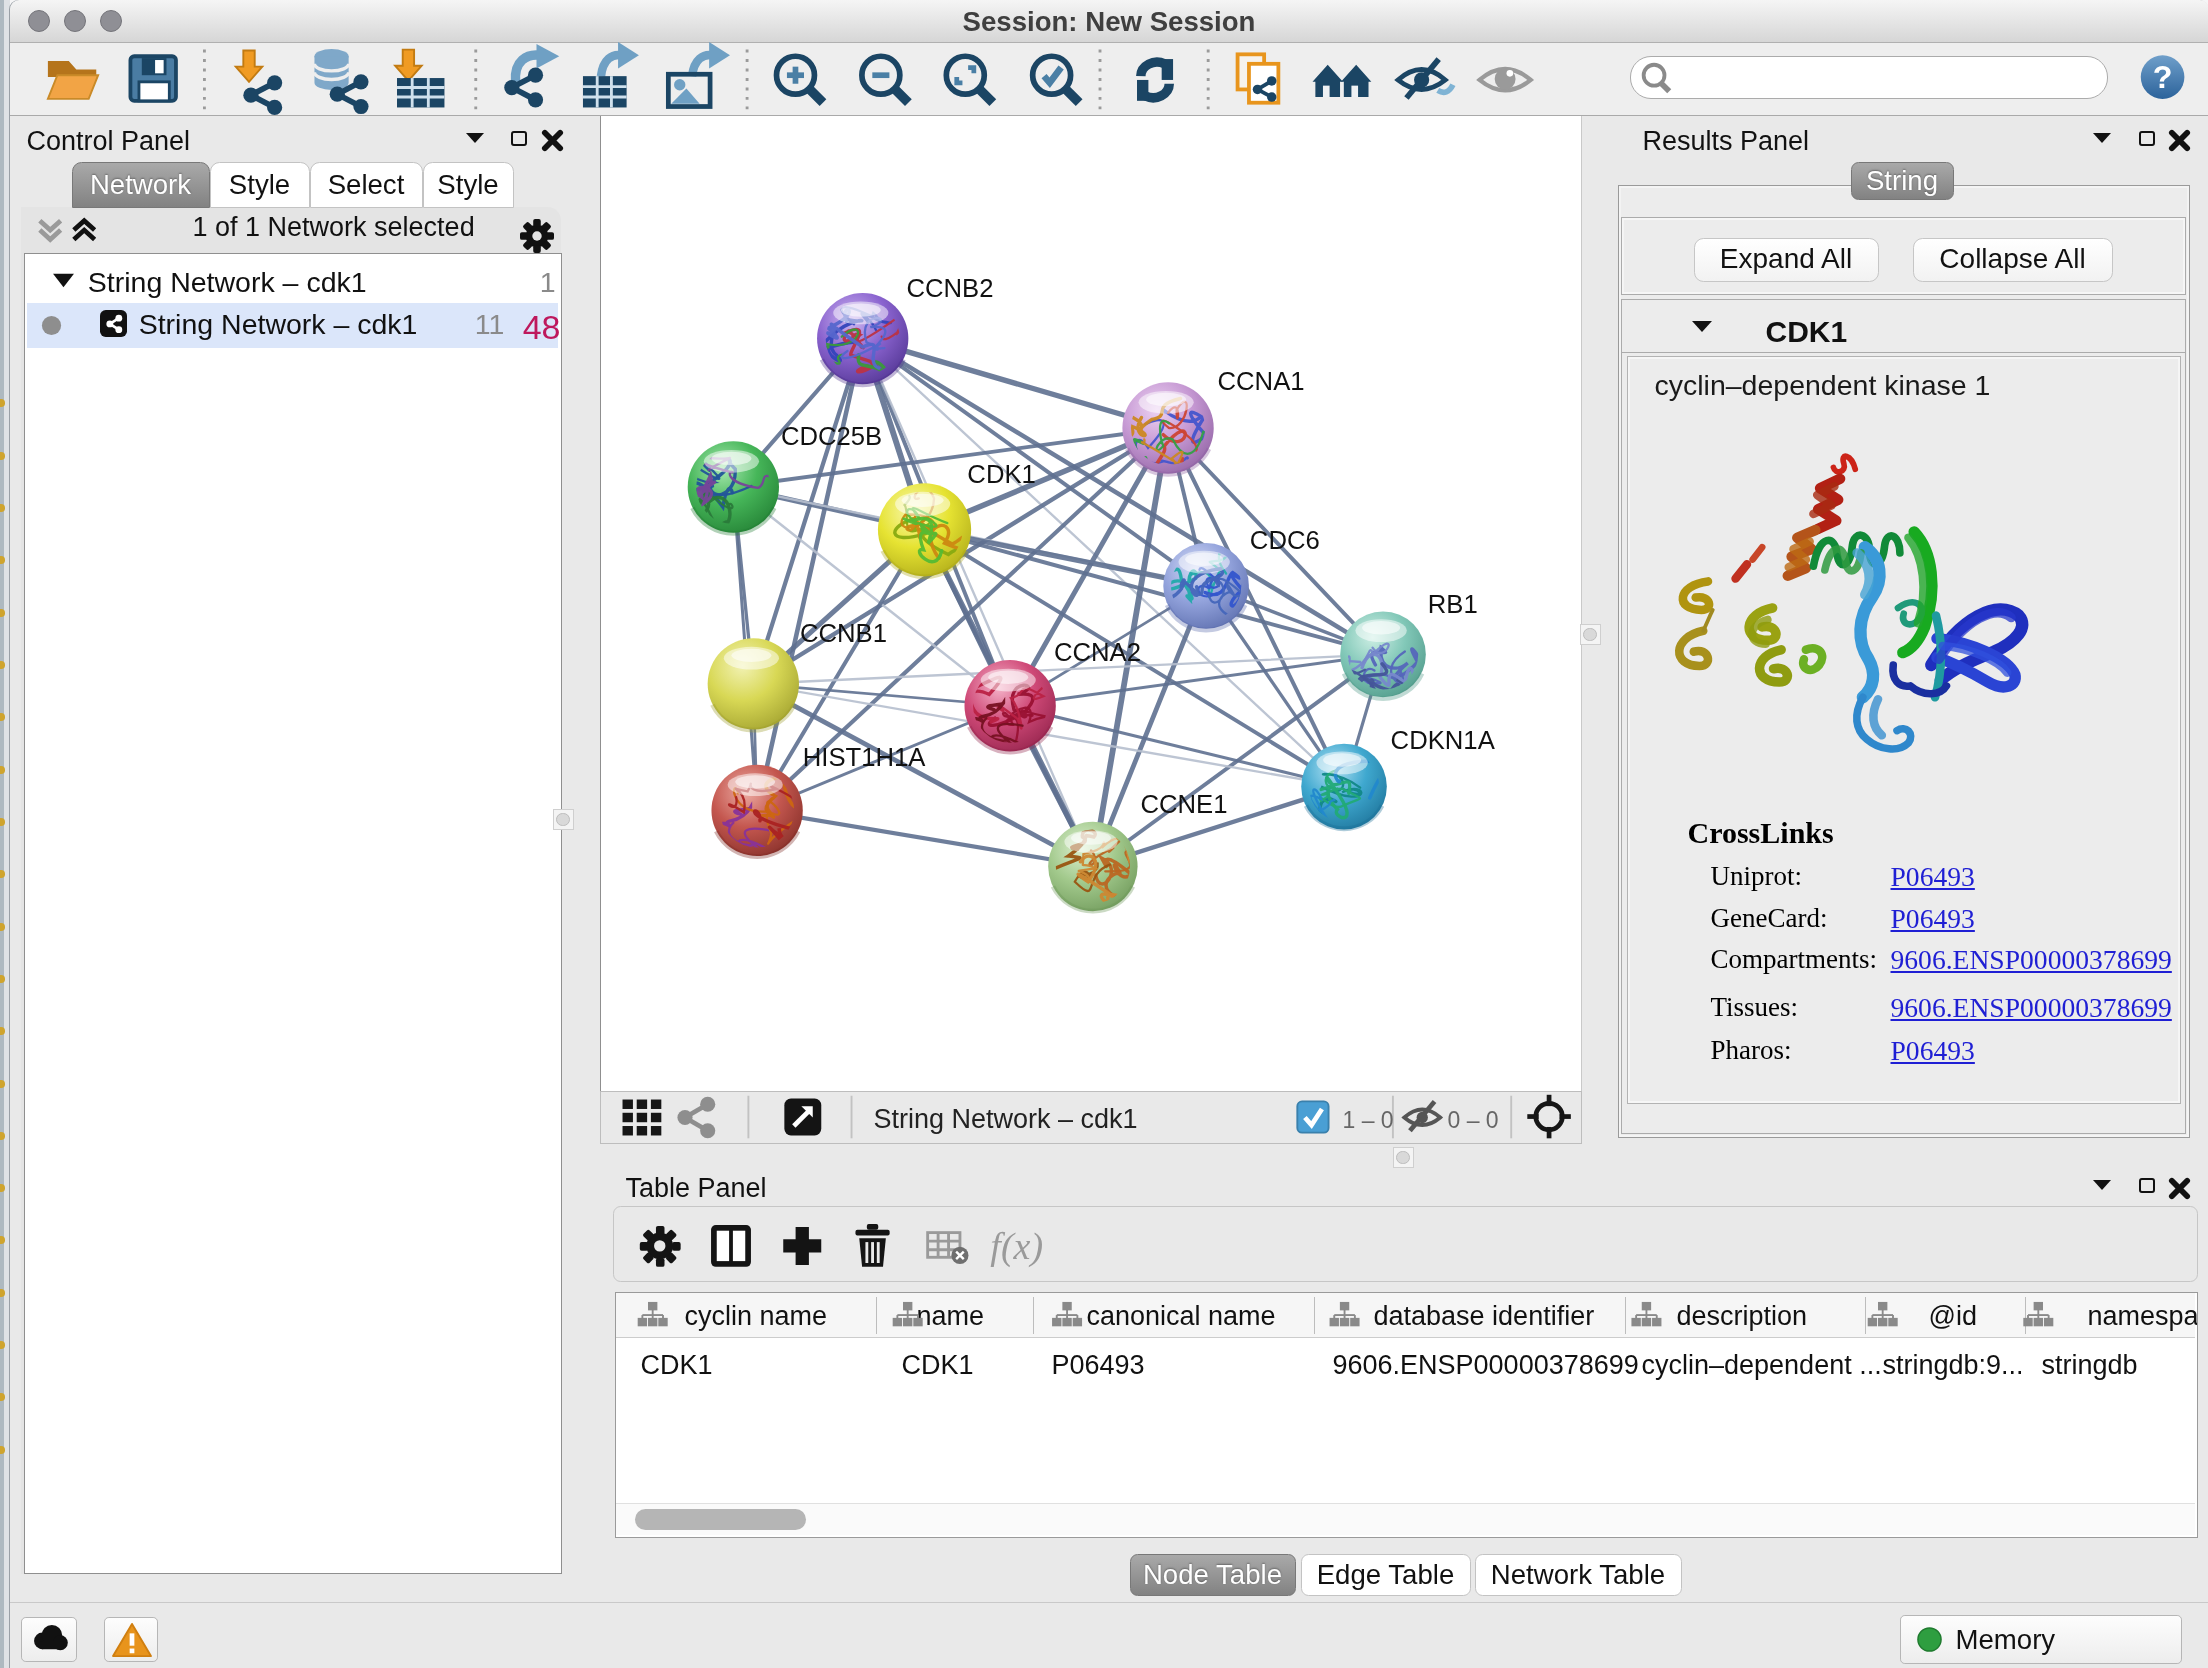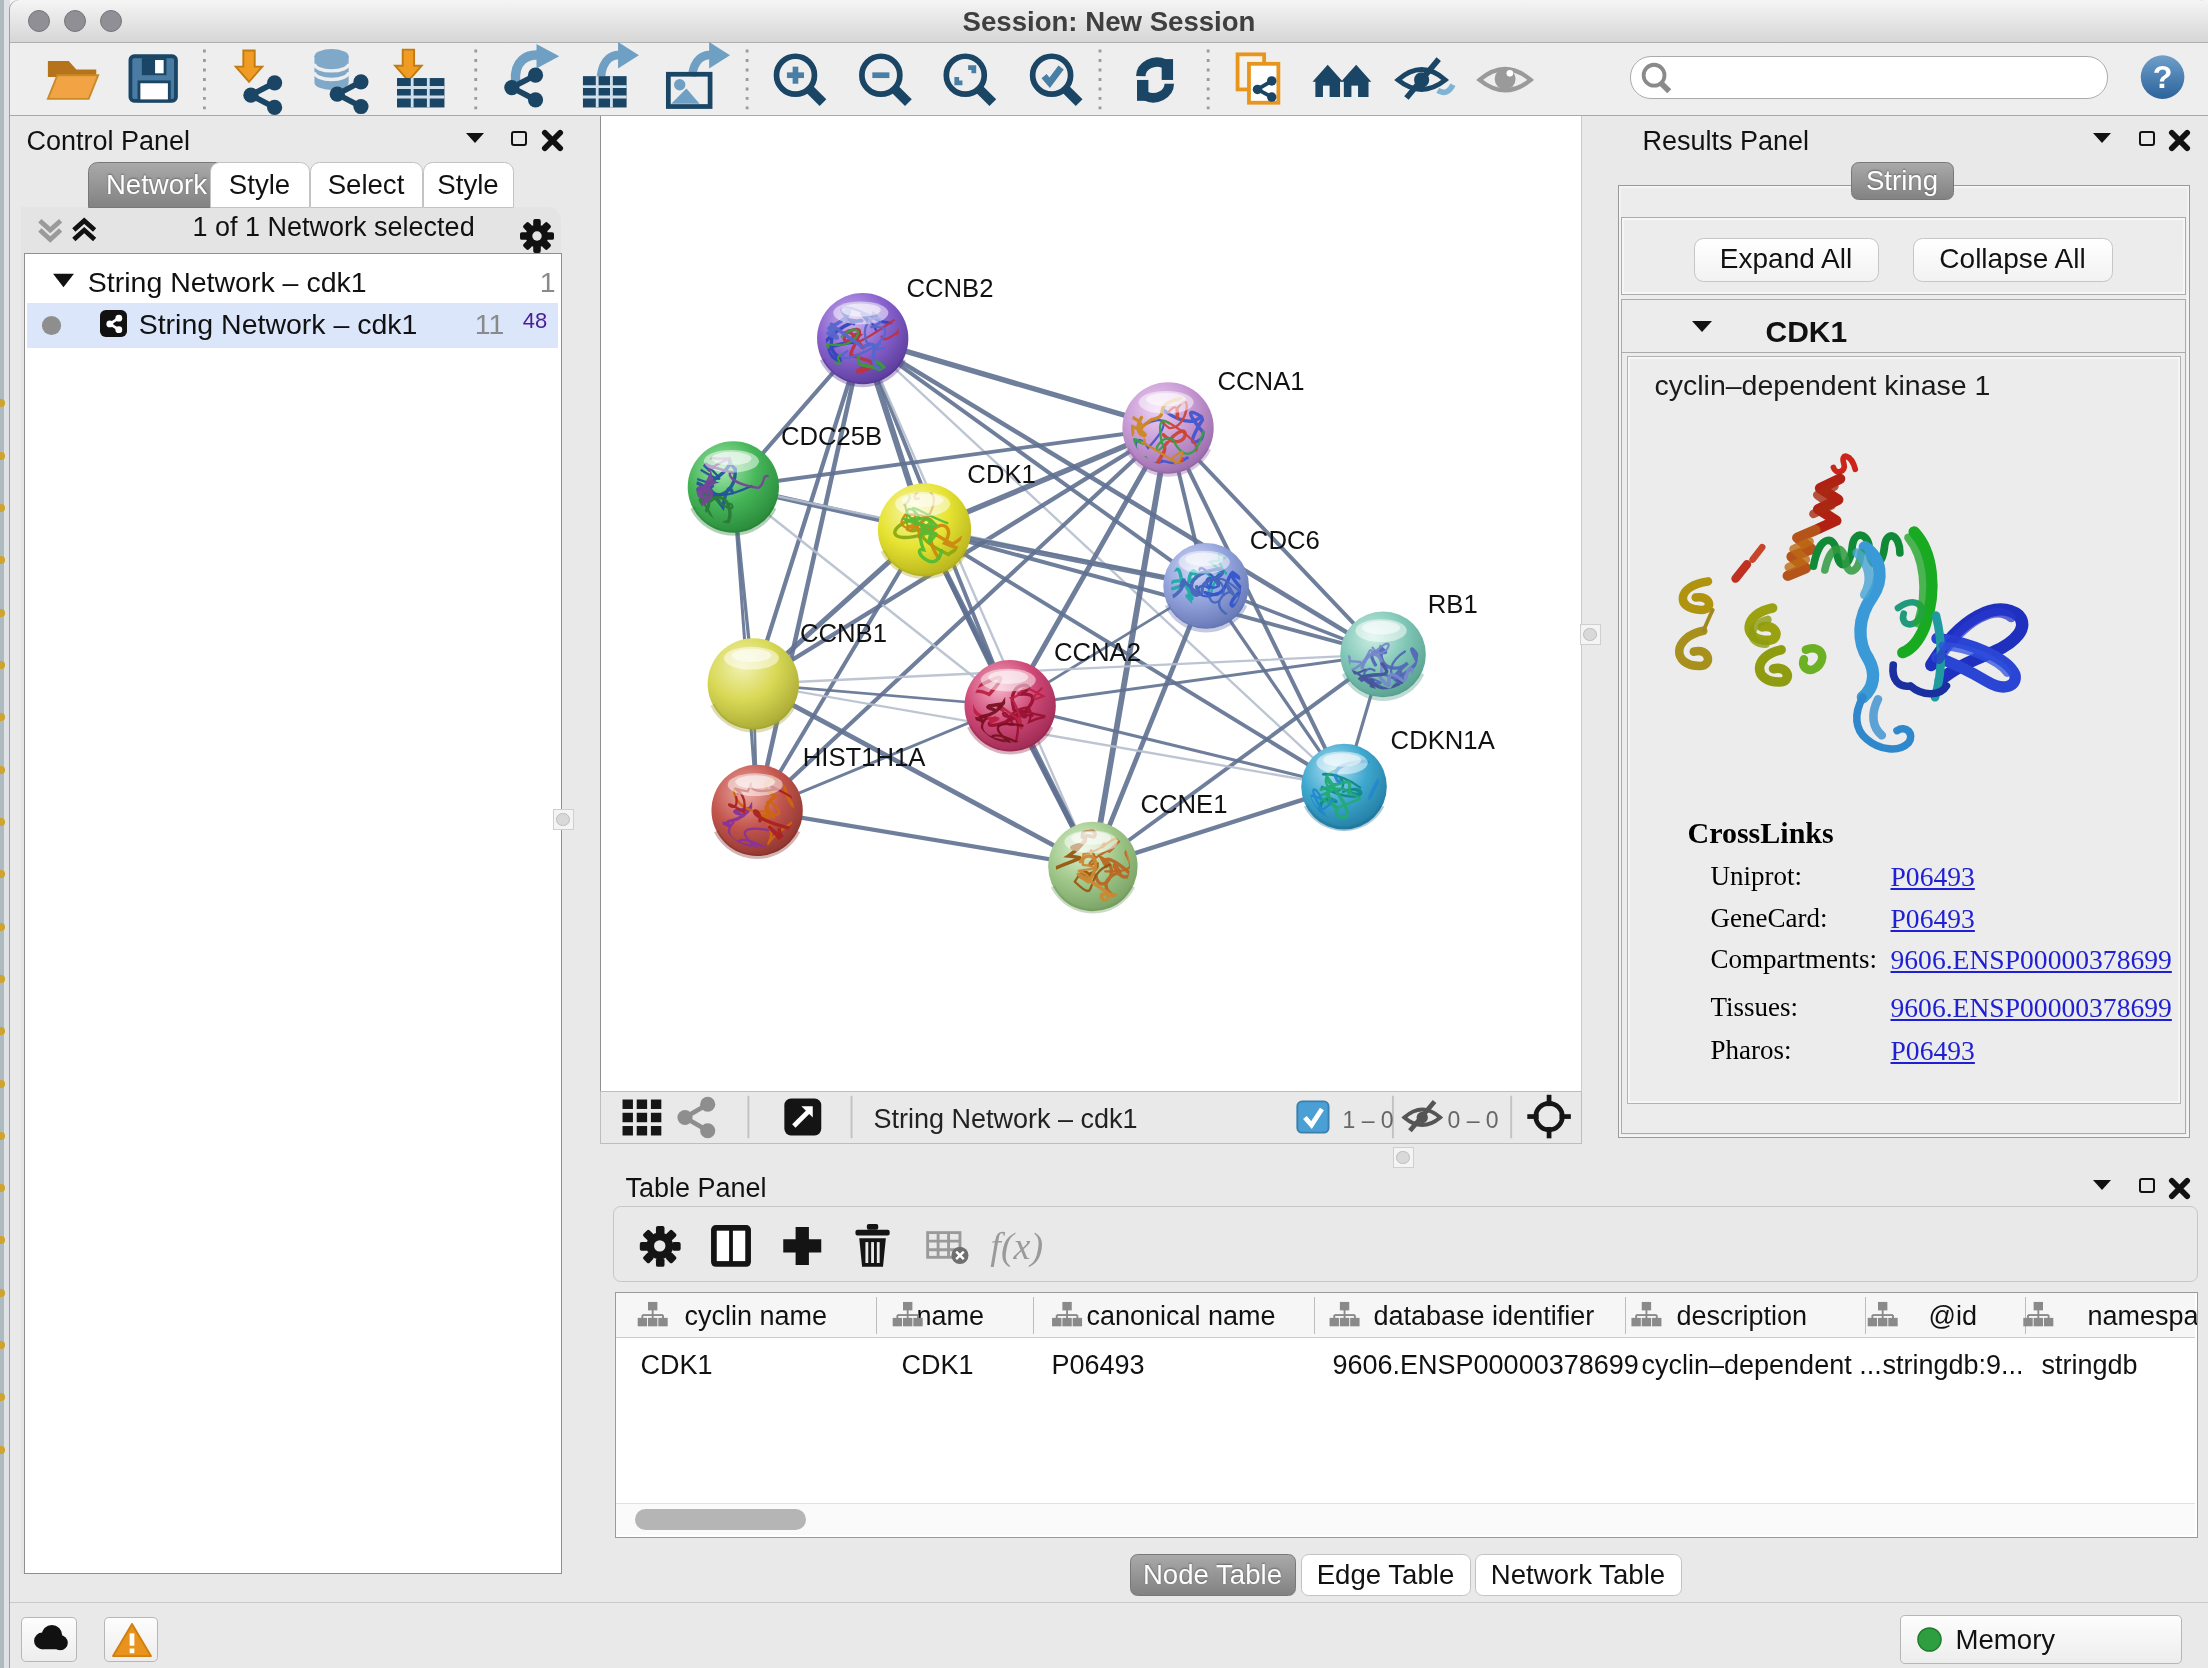--- a/index.html
+++ b/index.html
@@ -244,21 +244,21 @@
     </g>
   </svg>
 
   <div class="abs ptitle" style="left:17px;top:126px;">Control Panel</div>
   <div class="abs tri" style="left:456px;top:133px;"></div>
   <div class="abs maxbox" style="left:501px;top:131px;"></div>
   <svg class="abs" style="left:531px;top:129px;" width="23" height="23" viewBox="0 0 24 24">
       <path d="M4 4 L20 20 M20 4 L4 20" stroke="#111" stroke-width="6" stroke-linecap="round"></path>
     </svg>
   <div id="cp-box"></div>
-  <div class="tab tabsel" style="left:78px;top:162px;width:138px;height:46px;line-height:44px;">Network</div>
+  <div class="tab tabsel" style="left:62px;top:162px;width:138px;height:46px;line-height:44px;">Network</div>
   <div class="tab" style="left:200px;top:162px;width:100px;height:46px;line-height:44px;">Style</div>
   <div class="tab" style="left:300px;top:162px;width:113px;height:46px;line-height:44px;">Select</div>
   <div class="tab" style="left:413px;top:162px;width:91px;height:46px;line-height:44px;">Style</div>
   <div class="abs" style="left:183px;top:212px;font-size:27px;color:#111;white-space:nowrap;">1 of 1 Network selected</div>
   <svg class="abs" style="left:27.6px;top:215px;" width="68" height="34" viewBox="0 0 72 36">
     <g fill="none" stroke="#9a9a9a" stroke-width="5">
         <path d="M3 6 l11 10 11 -10"></path>
         <path d="M3 16 l11 10 11 -10"></path>
       </g>
     <g fill="none" stroke="#111" stroke-width="5">
@@ -281,21 +281,21 @@
         </g>
     </g>
       <circle cx="18" cy="18" r="5" fill="#e4e4e4"></circle>
   </svg>
   <div id="cp-list">
     <div class="abs" style="left:63px;top:12.4px;font-size:28.5px;color:#111;">String Network – cdk1</div>
     <div class="abs" style="left:515px;top:12.4px;font-size:28.5px;color:#8a8a8a;">1</div>
     <div id="cp-row2">
       <div class="abs" style="left:112px;top:4.8px;font-size:28.5px;color:#111;">String Network – cdk1</div>
       <div class="abs" style="left:448px;top:4.8px;font-size:28.5px;color:#8a8a8a;">11</div>
-      <div class="abs" style="left:496px;top:4.8px;font-size:22px;color:#4c1d95;">48</div>
+      <div class="abs" style="left:496px;top:4.8px;font-size:34px;color:#be185d;">48</div>
     </div>
   </div>
   <svg class="abs" style="left:41px;top:271px;" width="25" height="19" viewBox="0 0 26 20">
       <path d="M2 3 L24 3 L13 17 z" fill="#111"></path>
     </svg>
   <svg class="abs" style="left:30px;top:314px;" width="23" height="23" viewBox="0 0 24 24">
       <circle cx="12" cy="12" r="10" fill="#8e8e8e"></circle>
     </svg>
   <svg class="abs" style="left:90px;top:310px;" width="27" height="27" viewBox="0 0 33 33">
     <rect x="0" y="0" width="33" height="33" rx="7" fill="#111"></rect>

